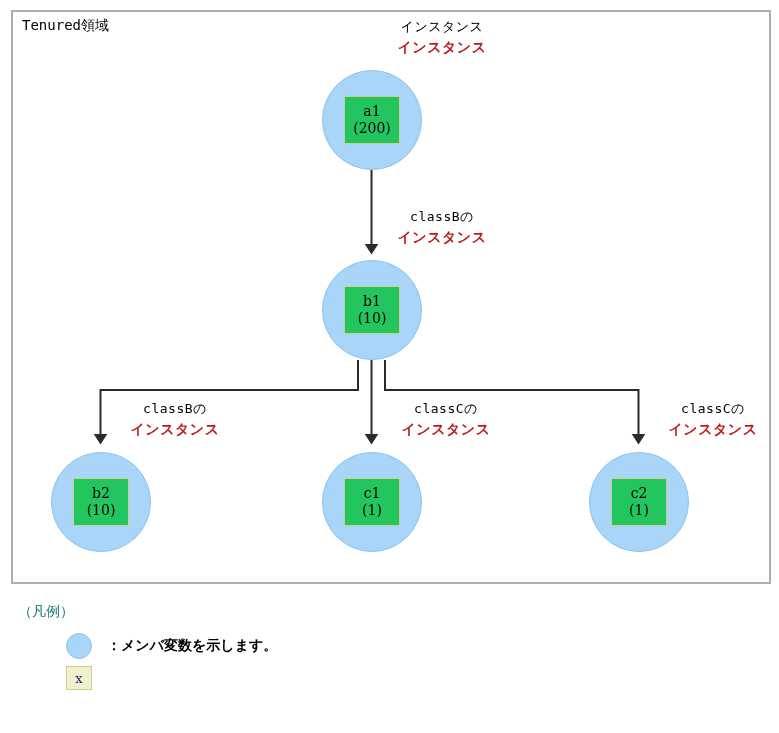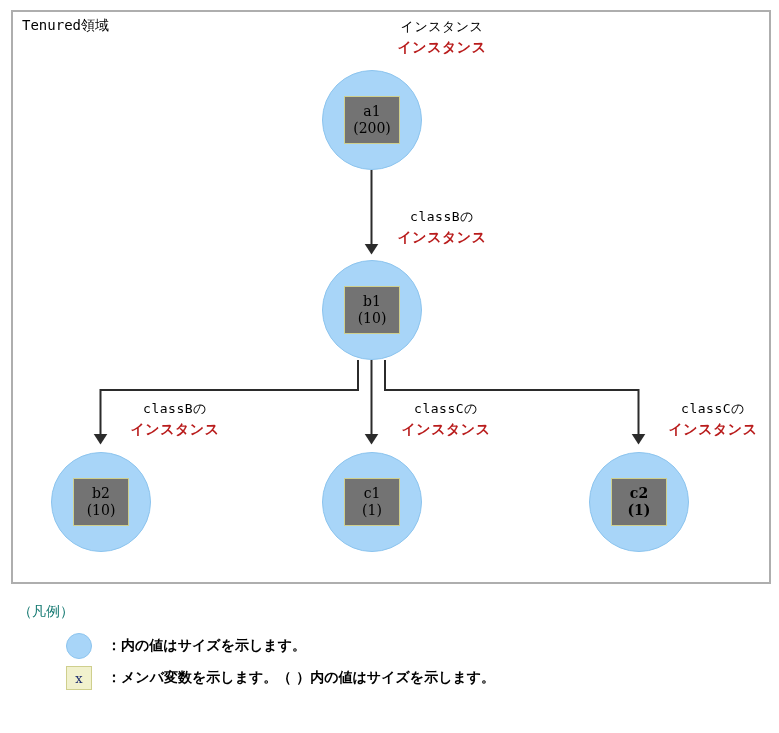--- a/index.html
+++ b/index.html
@@ -61,21 +61,21 @@
     background: #a8d5f8;
     border: 1px solid #8cc4ee;
     box-sizing: border-box;
   }
   .node .member {
     position: absolute;
     left: 22px;
     top: 26px;
     width: 56px;
     height: 48px;
-    background: #737373;
+    background: #22c55e;
     border: 1px solid #cfcf8d;
     box-sizing: border-box;
     display: flex;
     flex-direction: column;
     align-items: center;
     justify-content: center;
     line-height: 1.18;
   }
   .member .m-name,
   .member .m-size {
@@ -264,40 +264,39 @@
     <div class="member">
       <span class="m-name">c1</span>
       <span class="m-size">(1)</span>
     </div>
   </div>
 
   <div class="edge-label" style="left:593px; top:400px; width:240px;">
     <span class="l1">classCの</span>
     <span class="l2">インスタンス</span>
   </div>
-  <div class="node" style="left:589px; top:452px;font-weight:bold;">
+  <div class="node" style="left:589px; top:452px;">
     <div class="circle"></div>
     <div class="member">
       <span class="m-name">c2</span>
       <span class="m-size">(1)</span>
     </div>
   </div>
 
   <div class="legend">
     <div class="legend-title">（凡例）</div>
 
     <div class="legend-row r1">
       <span class="swatch-wrap">
         <span class="swatch-circle"></span>
       </span>
-      <span class="legend-text">：内の値はサイズを示します。</span>
+      <span class="legend-text">：メンバ変数を示します。</span>
     </div>
 
     <div class="legend-row r2">
       <span class="swatch-wrap">
         <span class="swatch-box">x</span>
       </span>
-      <span class="legend-text">：メンバ変数を示します。（ ）内の値はサイズを示します。</span>
     </div>
 
   </div>
 
 </div>
 
 </body></html>

